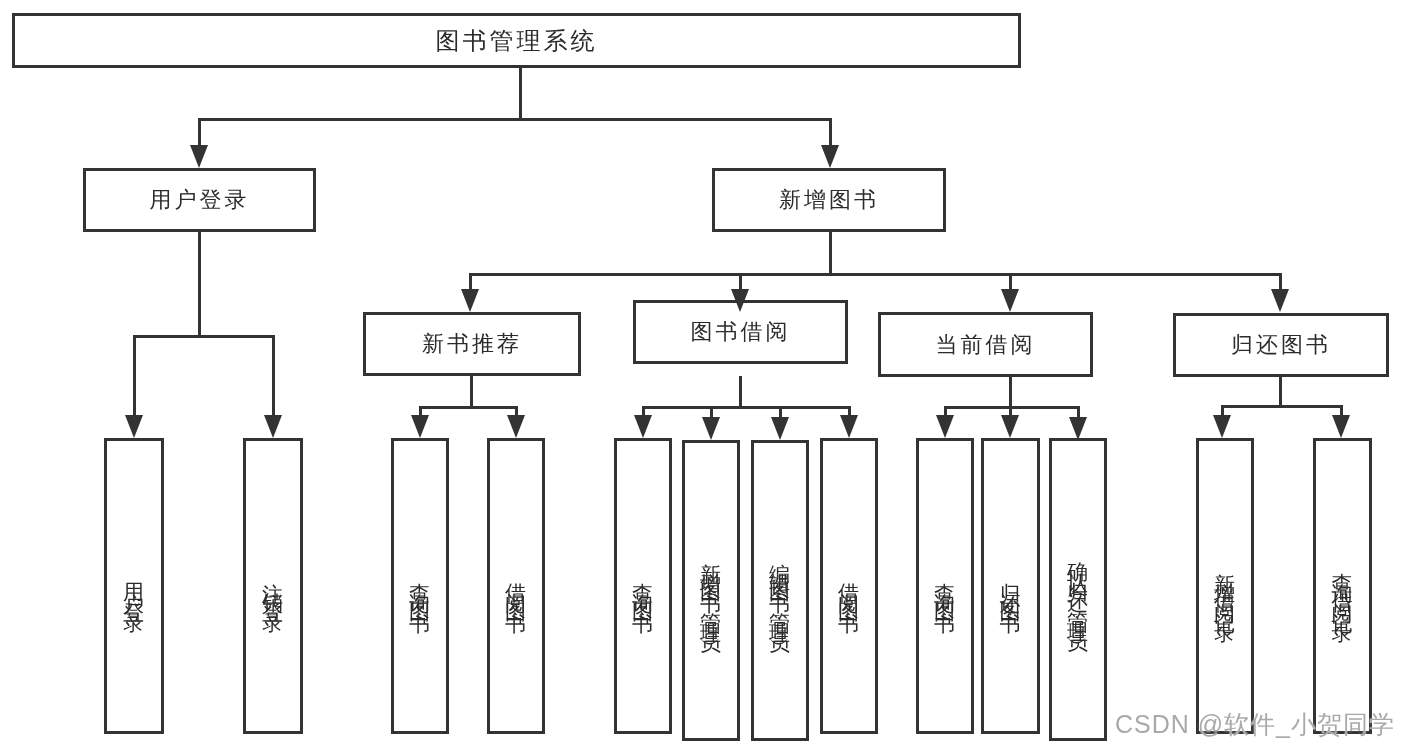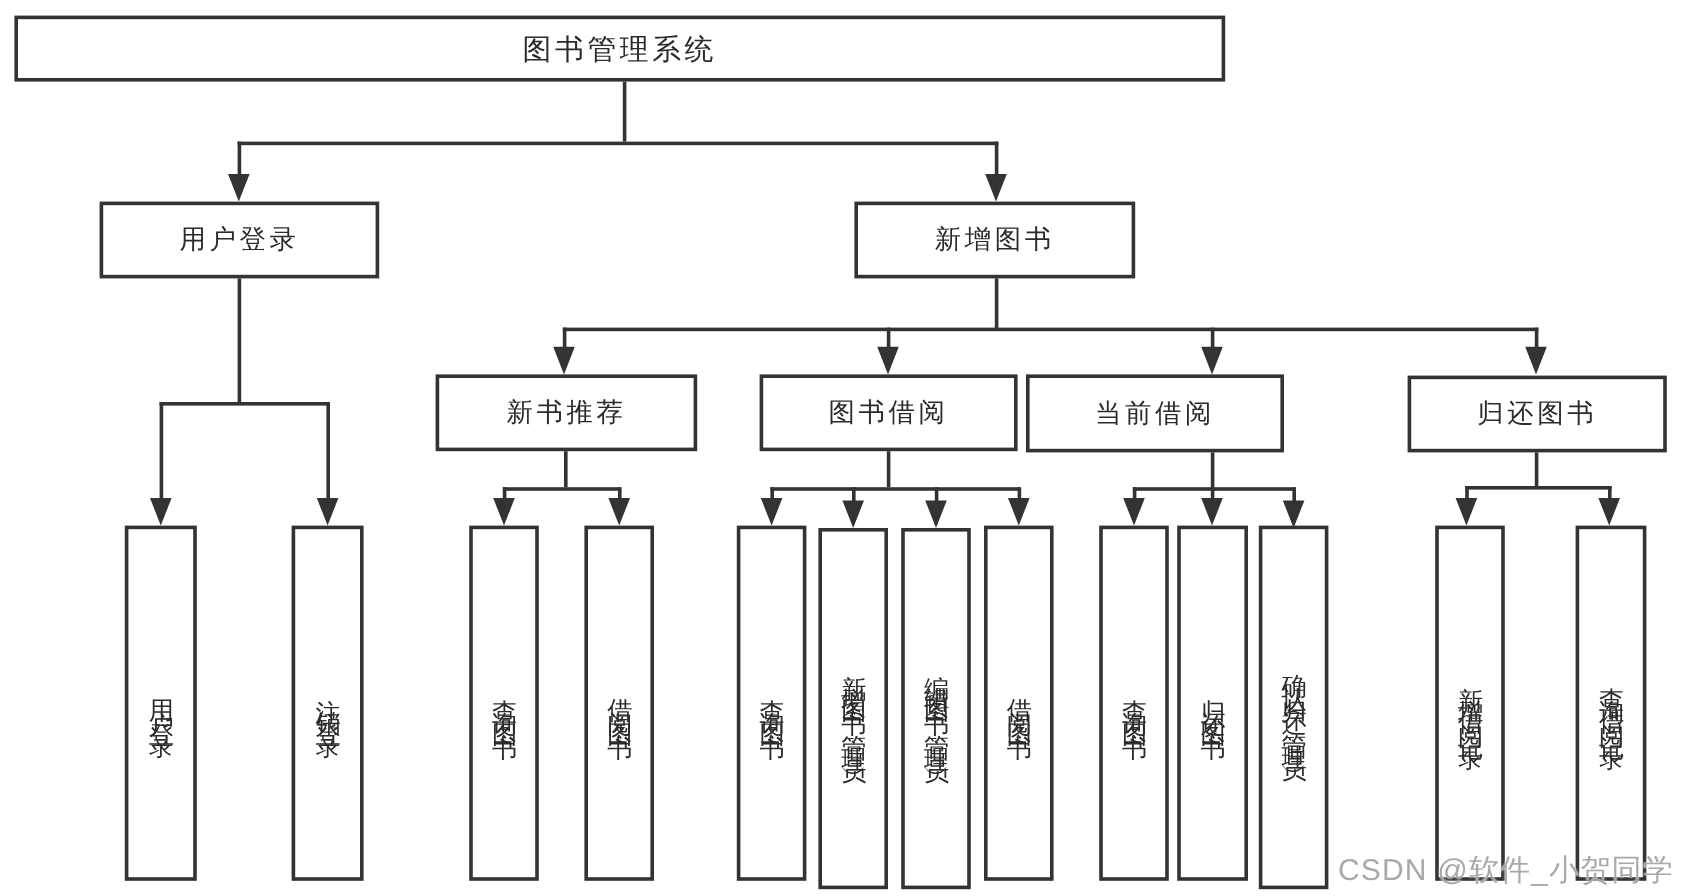--- a/index.html
+++ b/index.html
@@ -60,24 +60,24 @@
   <div class="box hbox" style="left:83px;top:168px;width:233px;height:64px;">
     <span>用户登录</span>
   </div>
   <div class="box hbox" style="left:712px;top:168px;width:234px;height:64px;">
     <span>新增图书</span>
   </div>
 
   <div class="box hbox" style="left:363px;top:312px;width:218px;height:64px;">
     <span>新书推荐</span>
   </div>
-  <div class="box hbox" style="left:633px;top:312px;width:215px;height:64px;">
+  <div class="box hbox" style="left:633px;top:300px;width:215px;height:64px;">
     <span>图书借阅</span>
   </div>
-  <div class="box hbox" style="left:855px;top:312px;width:215px;height:65px;">
+  <div class="box hbox" style="left:878px;top:312px;width:215px;height:65px;">
     <span>当前借阅</span>
   </div>
   <div class="box hbox" style="left:1173px;top:313px;width:216px;height:64px;">
     <span>归还图书</span>
   </div>
 
   <div class="box leaf" style="left:104px;top:438px;width:60px;height:296px;">
     <span class="vtext">用户登录</span>
   </div>
   <div class="box leaf" style="left:243px;top:438px;width:60px;height:296px;">

